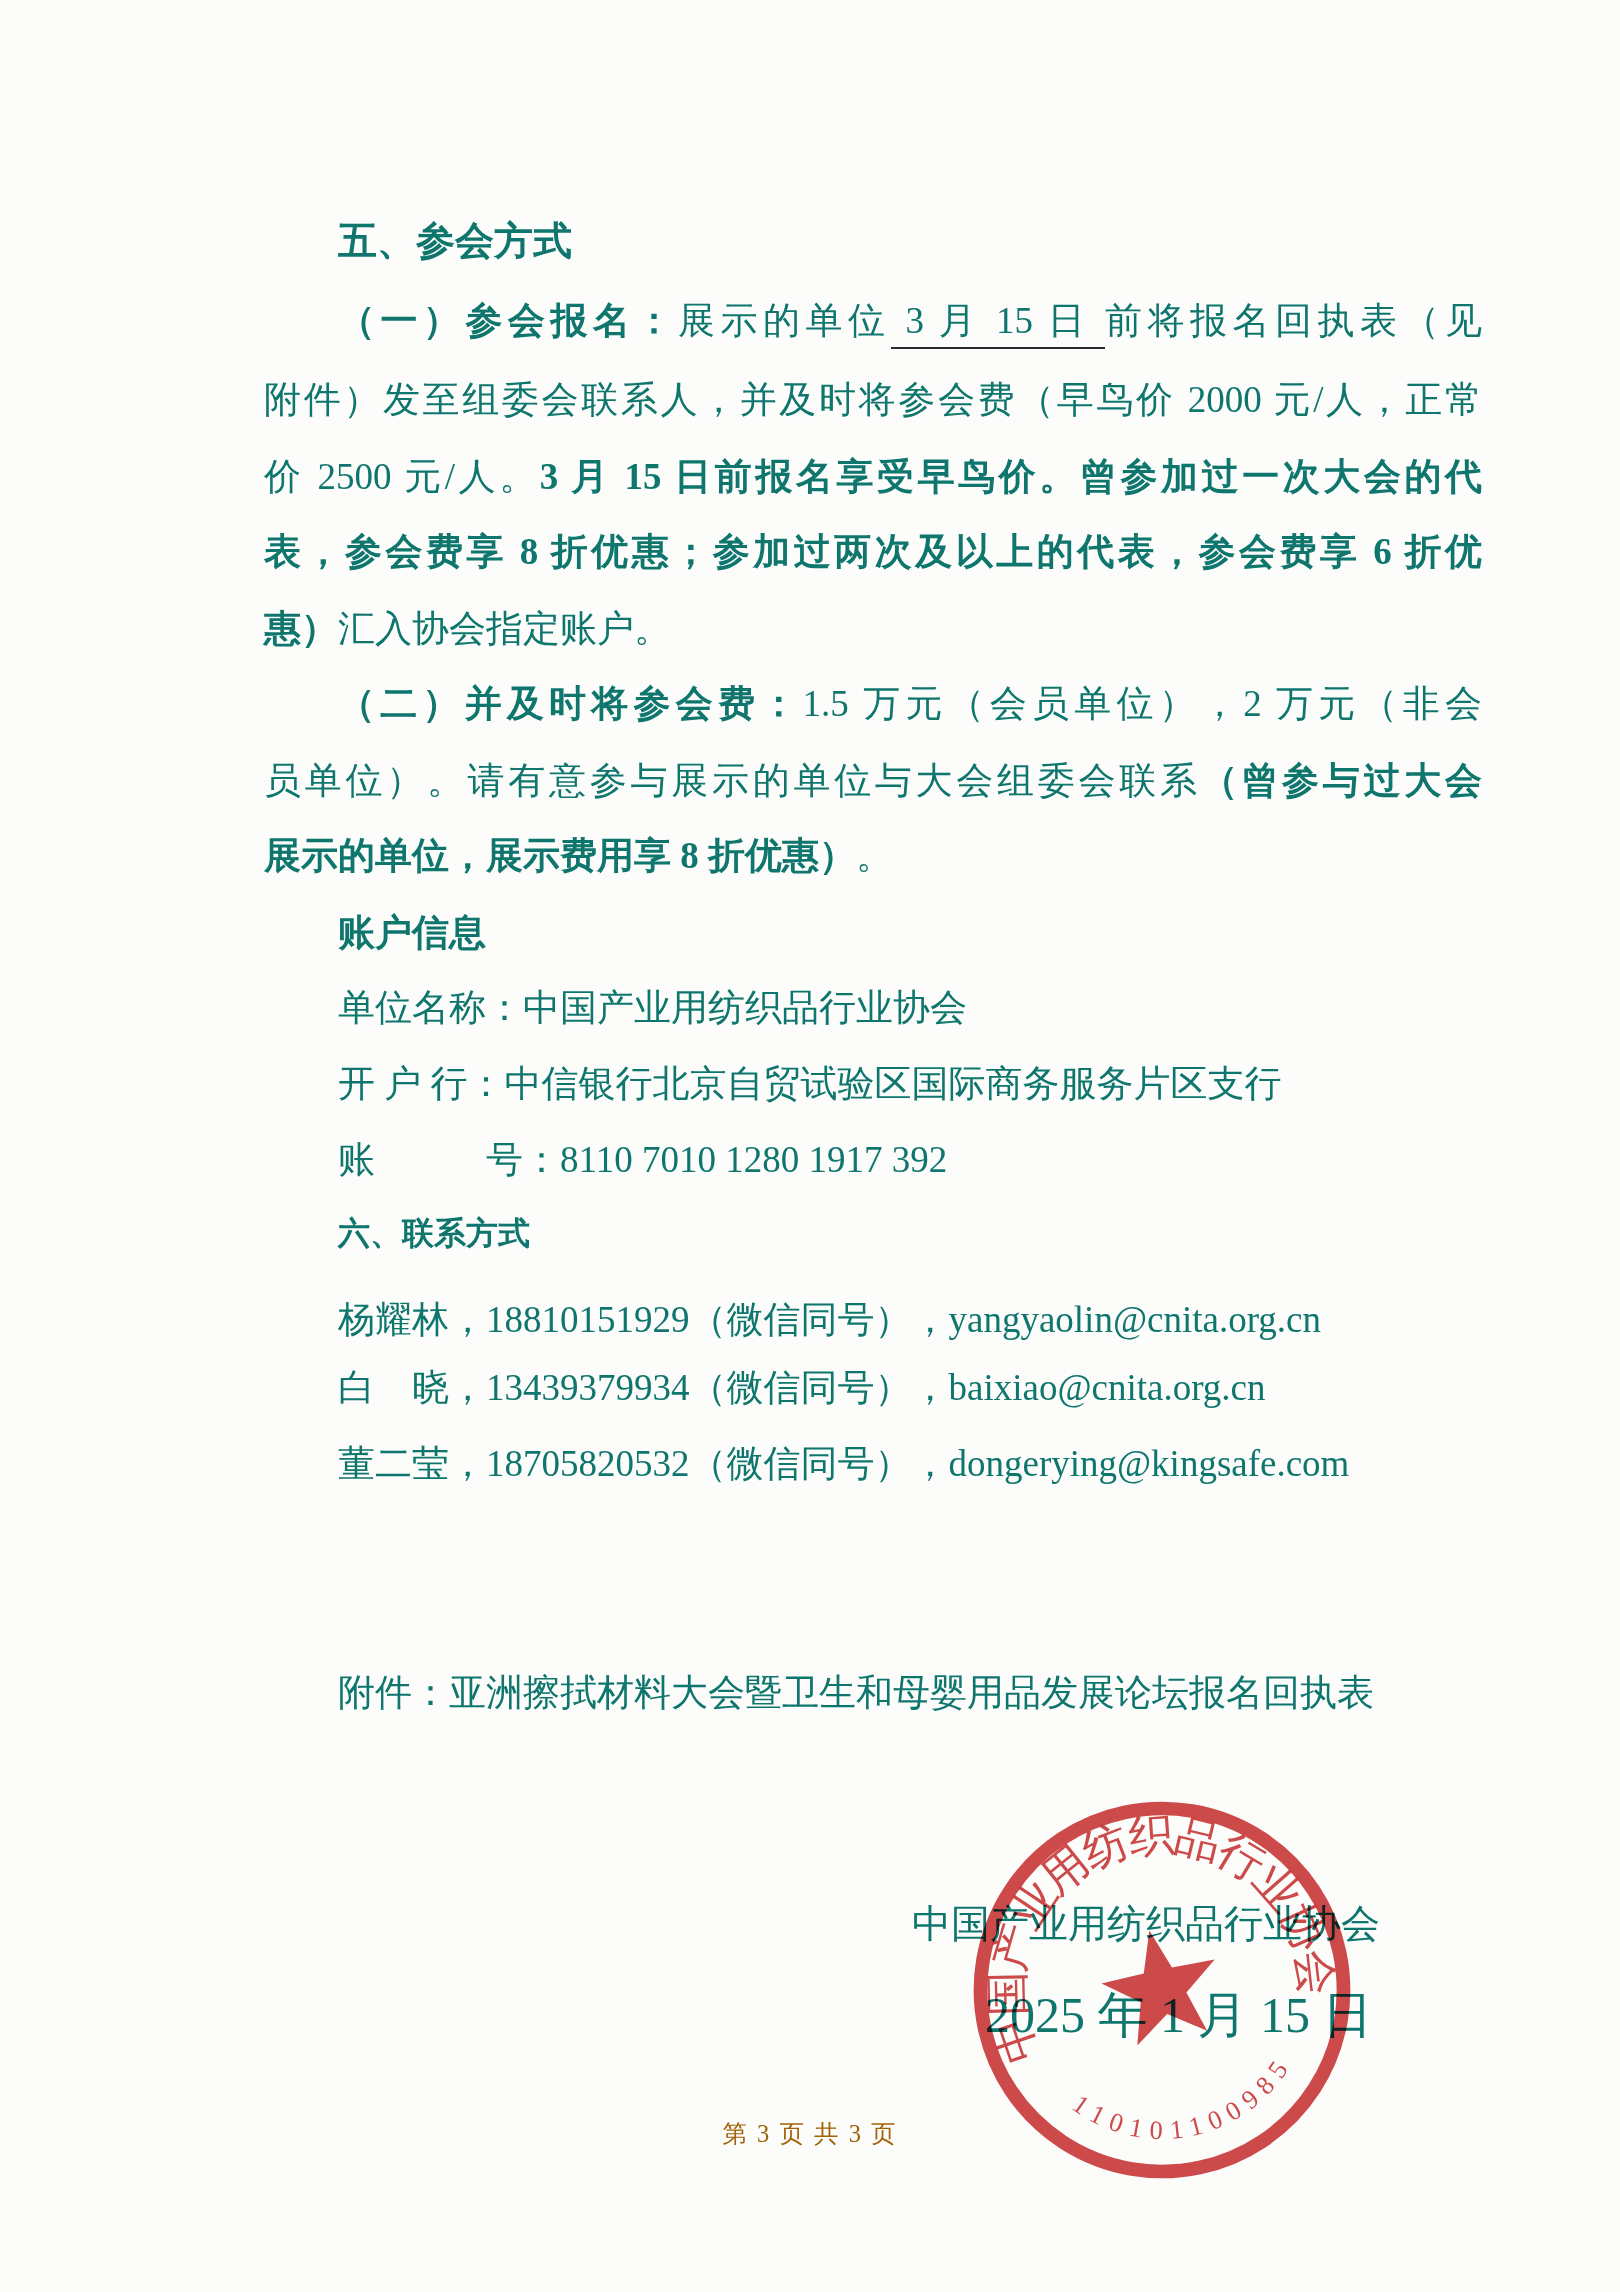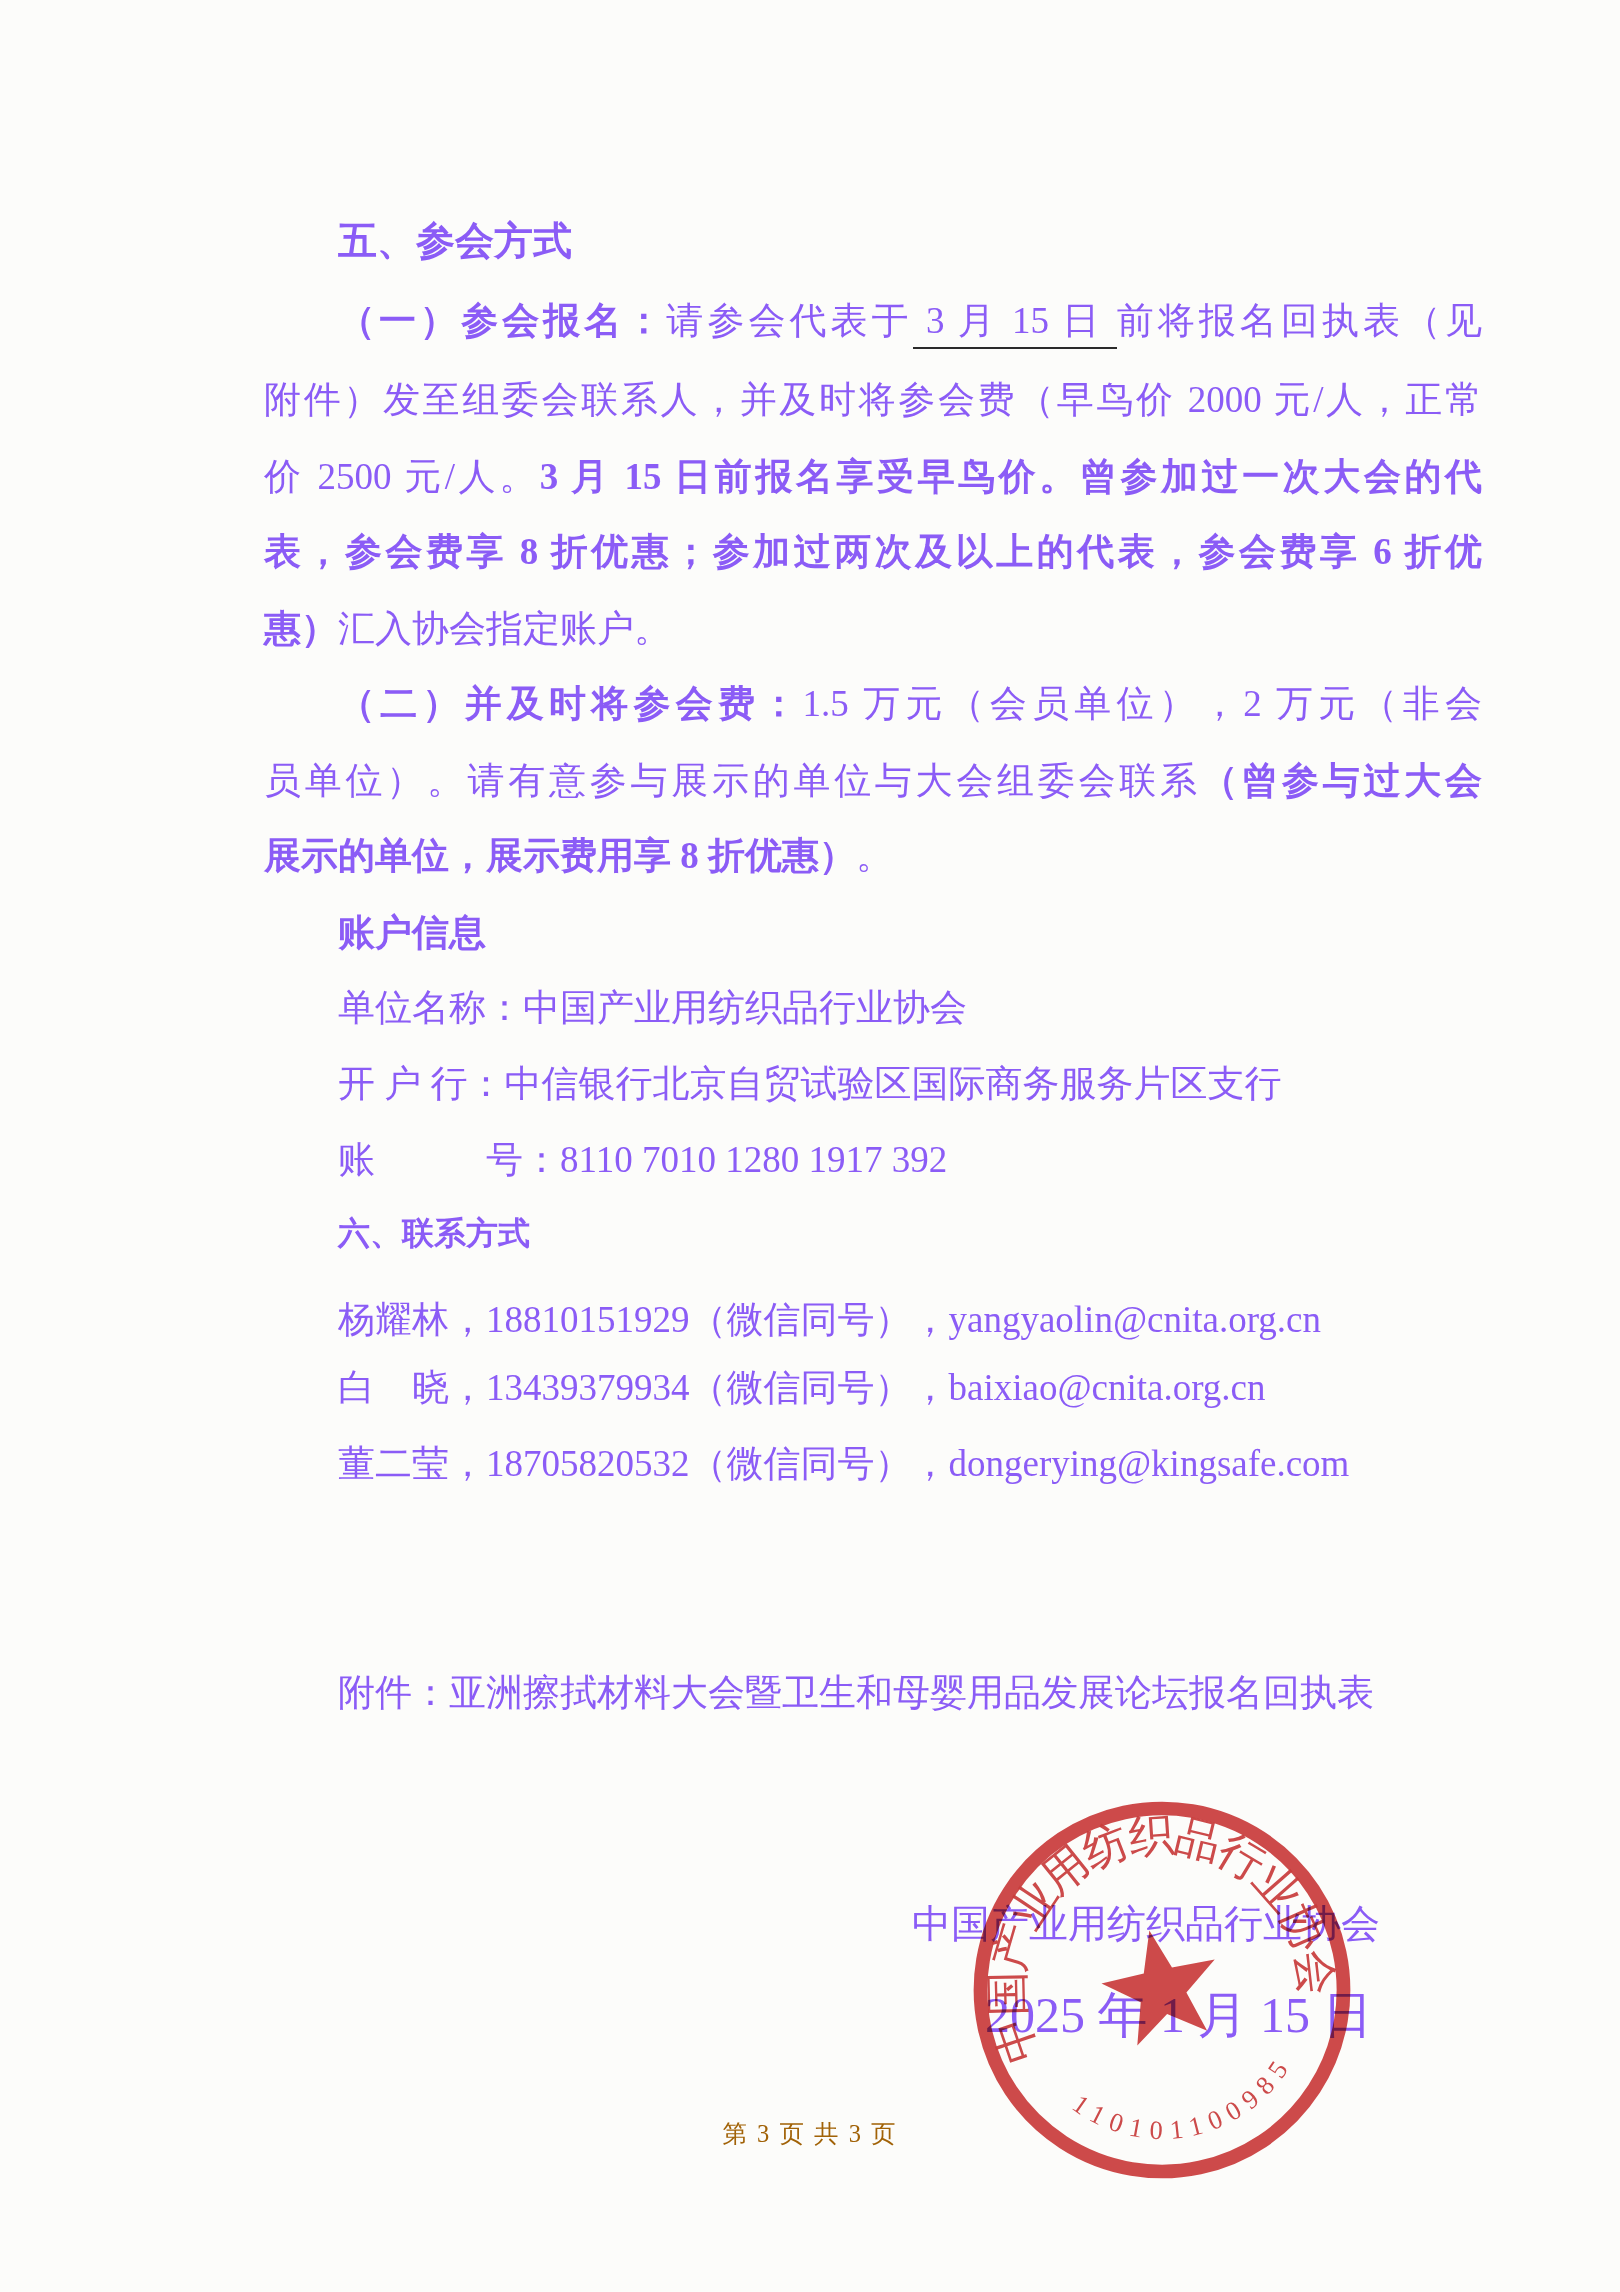--- a/index.html
+++ b/index.html
@@ -14,21 +14,21 @@
     background: #fcfcfa;
     overflow: hidden;
     font-family: "Liberation Serif", "DejaVu Serif", serif;
     color: #2a2a2a;
   }
   .line {
     position: absolute;
     font-size: 37px;
     line-height: 1.16;
     white-space: pre-wrap;
-    color: #8b5cf6;
+    color: #0f766e;
   }
   .line.justify {
     text-align: justify;
     text-align-last: justify;
   }
   .seg-b { font-weight: bold; }
   .seg-u { border-bottom: 2.9px solid #2a2a2a; padding-bottom: 6px; }
   #footer {
     position: absolute;
     top: 2117px;
@@ -49,21 +49,21 @@
     opacity: 0.88;
   }
 </style>
 </head>
 <body>
 
 <div id="page">
 
   <div id="textLayer">
       <div class="line" style="top: 218px; left: 338px; font-size: 39px;"><span class="seg-b">五、参会方式</span></div>
-      <div class="line justify" style="top: 300px; left: 338px; width: 1144px;"><span class="seg-b">（一）参会报名：</span><span>请参会代表于</span><span class="seg-u"> 3 月 15 日 </span><span>前将报名回执表（见</span></div>
+      <div class="line justify" style="top: 300px; left: 338px; width: 1144px;"><span class="seg-b">（一）参会报名：</span><span>展示的单位</span><span class="seg-u"> 3 月 15 日 </span><span>前将报名回执表（见</span></div>
       <div class="line justify" style="top: 379px; left: 264px; width: 1218px;"><span>附件）发至组委会联系人，并及时将参会费（早鸟价 2000 元/人，正常</span></div>
       <div class="line justify" style="top: 456px; left: 264px; width: 1218px;"><span>价 2500 元/人。</span><span class="seg-b">3 月 15 日前报名享受早鸟价。曾参加过一次大会的代</span></div>
       <div class="line justify" style="top: 531px; left: 264px; width: 1218px;"><span class="seg-b">表，参会费享 8 折优惠；参加过两次及以上的代表，参会费享 6 折优</span></div>
       <div class="line" style="top: 608px; left: 264px;"><span class="seg-b">惠）</span><span>汇入协会指定账户。</span></div>
       <div class="line justify" style="top: 683px; left: 338px; width: 1144px;"><span class="seg-b">（二）并及时将参会费：</span><span>1.5 万元（会员单位），2 万元（非会</span></div>
       <div class="line justify" style="top: 760px; left: 264px; width: 1218px;"><span>员单位）。请有意参与展示的单位与大会组委会联系</span><span class="seg-b">（曾参与过大会</span></div>
       <div class="line" style="top: 835px; left: 264px;"><span class="seg-b">展示的单位，展示费用享 8 折优惠）</span><span>。</span></div>
       <div class="line" style="top: 912px; left: 338px;"><span class="seg-b">账户信息</span></div>
       <div class="line" style="top: 987px; left: 338px;"><span>单位名称：中国产业用纺织品行业协会</span></div>
       <div class="line" style="top: 1063px; left: 338px;"><span>开 户 行：中信银行北京自贸试验区国际商务服务片区支行</span></div>

